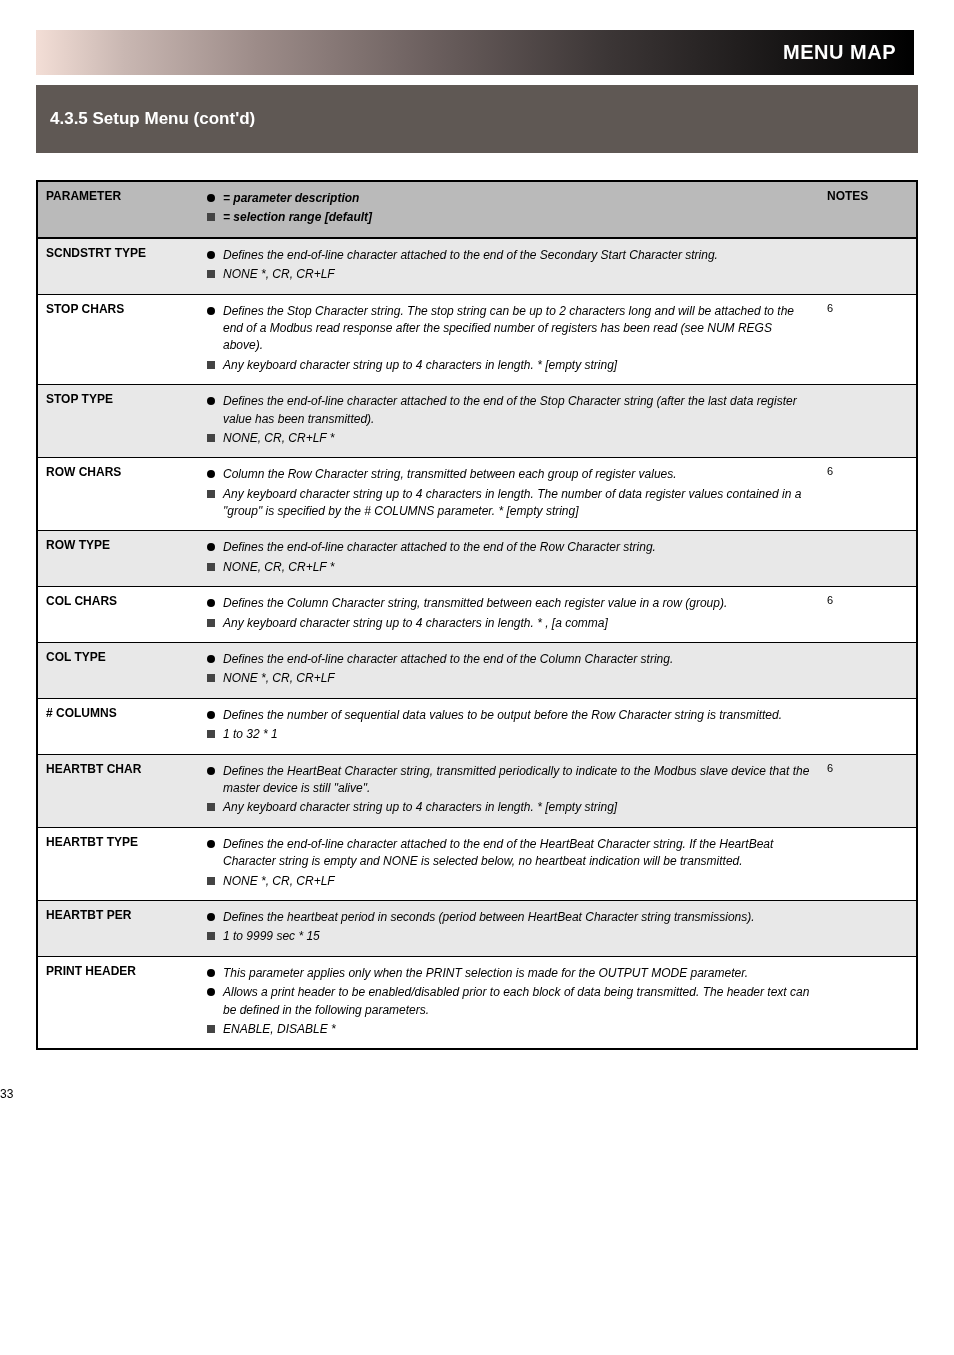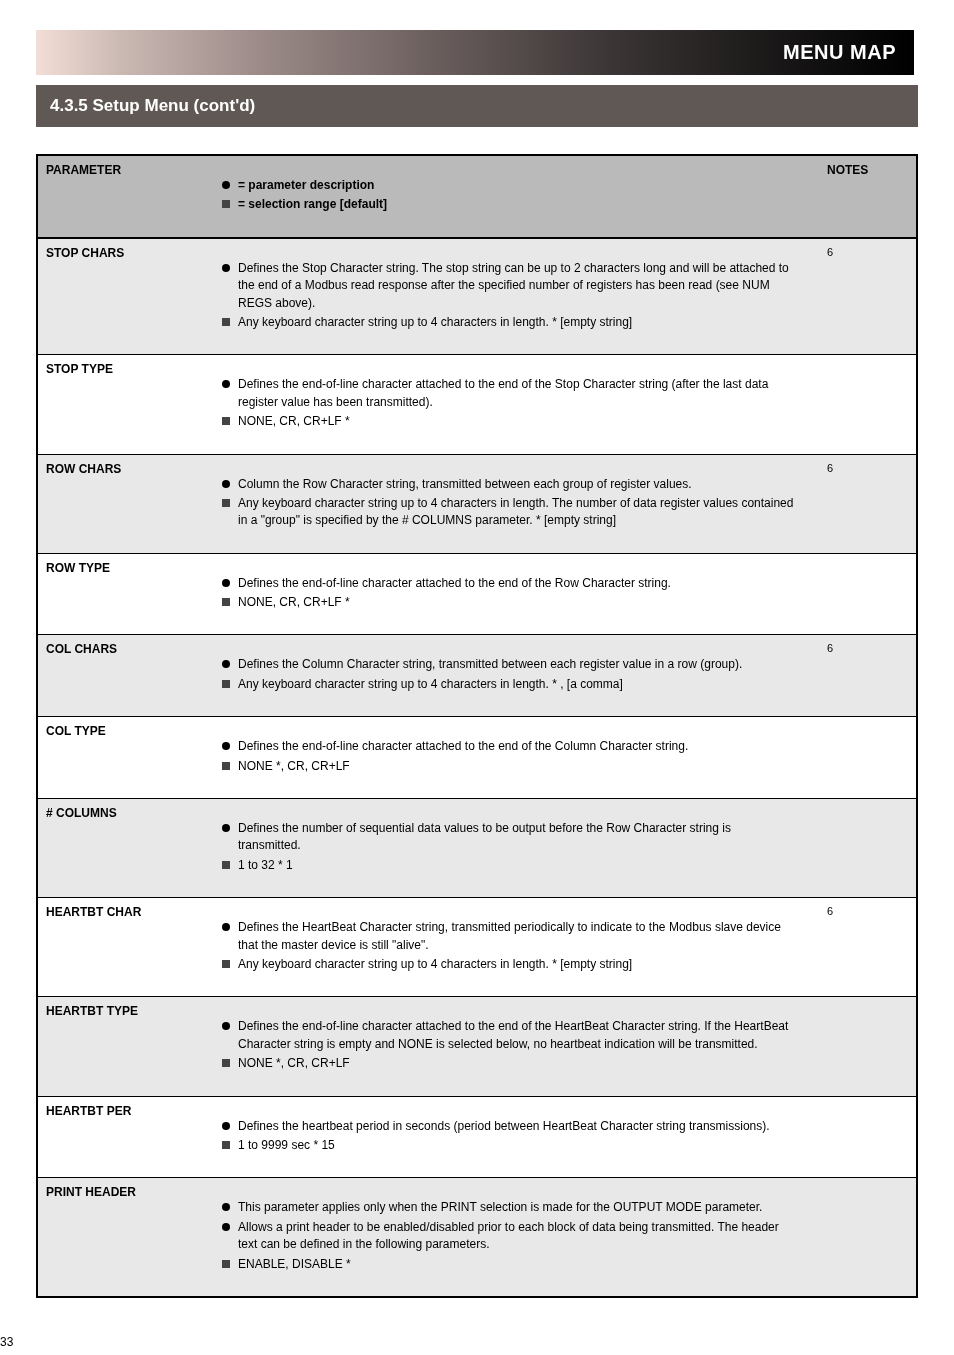--- a/index.html
+++ b/index.html
@@ -35,21 +35,21 @@
     padding-right: 18px;
     color: #fff;
     font-size: 20px;
     font-weight: bold;
     letter-spacing: .5px;
   }
   .section-bar {
     margin: 0 36px 16px 36px;
     background: #5f5854;
     color: #fff;
-    padding: 11px 14px;
+    padding: 24px 14px;
     font-size: 17px;
     font-weight: bold;
   }
   table.specs {
     border-collapse: collapse;
     width: 100%;
     table-layout: fixed;
     font-size: 12px;
     line-height: 1.45;
     border: 2px solid #000;
@@ -66,22 +66,23 @@
     background: #bababa;
     font-weight: bold;
     text-align: left;
     font-size: 12px;
     border-bottom: 2px solid #000;
   }
   tbody tr:nth-child(even) td { background: #fff; }
   tbody tr:nth-child(odd)  td { background: #e8e8e8; }
   ul.bullets {
     list-style: none;
-    margin: 15px;
+    margin: 0;
     padding: 0;
+    font-style: italic;
   }
   ul.bullets > li {
     position: relative;
     padding-left: 18px;
     margin: 2px 0;
   }
   ul.bullets > li.desc::before {
     content: "";
     position: absolute;
     left: 2px; top: 4px;
@@ -131,20 +132,30 @@
           <ul class="bullets">
             <li class="desc"><span>= parameter description</span></li>
             <li class="range"><span>= selection range [default]</span></li>
           </ul>
         </th>
         <th>NOTES</th>
       </tr>
     </thead>
     <tbody id="rows">
         <tr>
+          <td class="param">SCNDSTRT TYPE</td>
+          <td>
+            <ul class="bullets">
+              <li class="desc">Defines the end-of-line character attached to the end of the Secondary Start Character string.</li>
+              <li class="range">NONE *, CR, CR+LF</li>
+            </ul>
+          </td>
+          <td class="notes"></td>
+        </tr>
+        <tr>
           <td class="param">STOP CHARS</td>
           <td>
             <ul class="bullets">
               <li class="desc">Defines the Stop Character string. The stop string can be up to 2 characters long and will be attached to the end of a Modbus read response after the specified number of registers has been read (see NUM REGS above).</li>
               <li class="range">Any keyboard character string up to 4 characters in length. * [empty string]</li>
             </ul>
           </td>
           <td class="notes">6</td>
         </tr>
         <tr>

